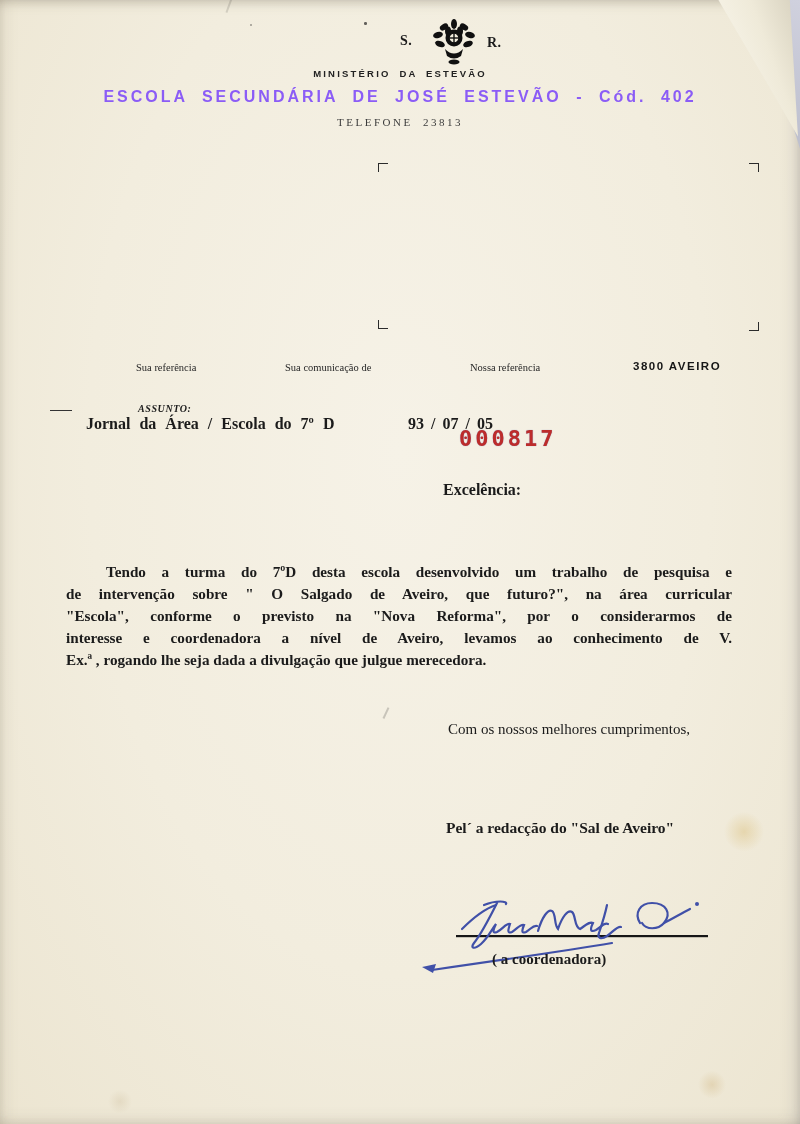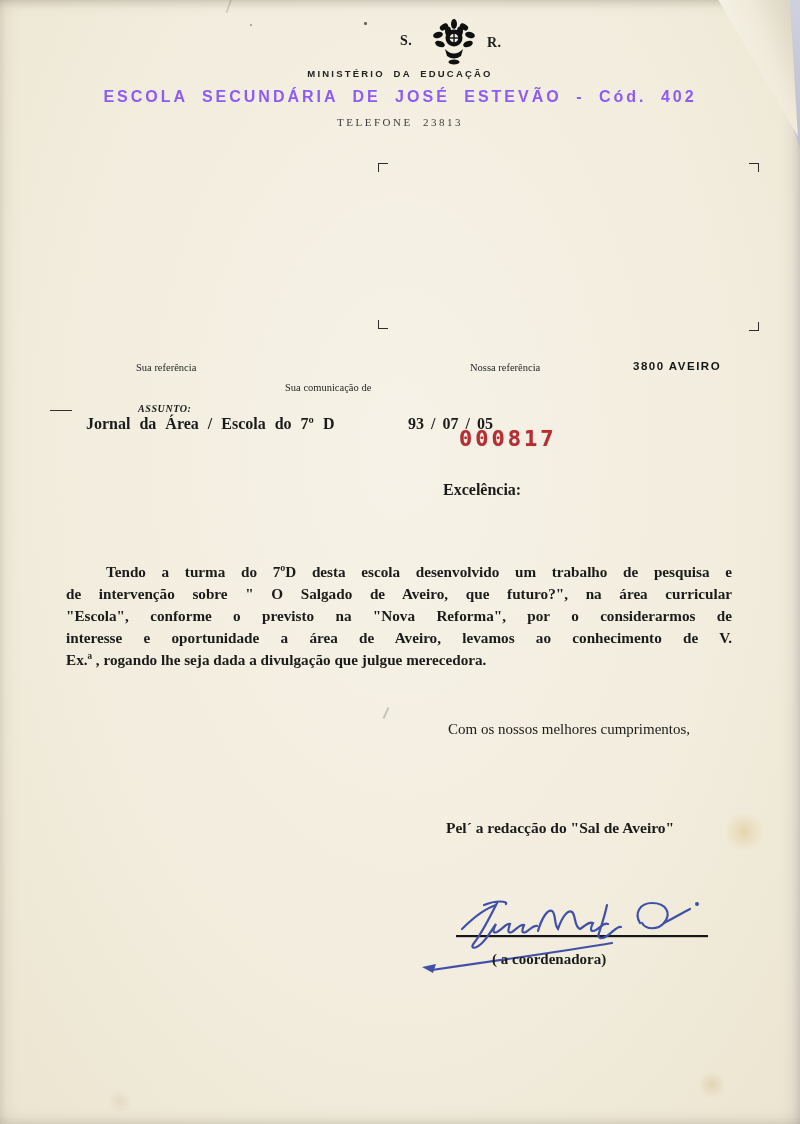--- a/index.html
+++ b/index.html
@@ -32,21 +32,21 @@
 
   
   .corner{width:9px;height:8px;border:0 solid #2b2b2b;}
   .c-tl{left:378px;top:163px;border-top-width:1.5px;border-left-width:1.5px;}
   .c-tr{left:749px;top:163px;border-top-width:1.5px;border-right-width:1.5px;}
   .c-bl{left:378px;top:320px;border-bottom-width:1.5px;border-left-width:1.5px;}
   .c-br{left:749px;top:322px;border-bottom-width:1.5px;border-right-width:1.5px;}
 
   
   .ref-label{top:362px;font-size:10.5px;color:#262626;}
-  .ref-1{left:136px;} .ref-2{left:285px;margin-top:20px;} .ref-3{left:470px;}
+  .ref-1{left:136px;} .ref-2{left:285px;} .ref-3{left:470px;}
   .ref-city{left:633px;top:360px;font-weight:bold;font-size:11.5px;letter-spacing:1.5px;color:#161616;}
 
   
   .margin-dash{left:50px;top:410px;width:22px;border-top:1.6px solid #333;}
   .subject-label{left:138px;top:403px;font-weight:bold;font-size:10px;letter-spacing:.6px;font-style:italic;}
   .subject-text{left:86px;top:415px;font-weight:bold;font-size:16px;word-spacing:5px;}
   .subject-date{left:408px;top:415px;font-weight:bold;font-size:16px;word-spacing:3px;font-family:Liberation Serif, serif;}
 
   .stamp{left:459px;top:426px;font-weight:bold;font-size:22px;letter-spacing:3px;
     color:#b91c1c;opacity:.92;text-shadow:0 0 1px rgba(61,87,171,.65);}
@@ -110,21 +110,21 @@
     </g>
     <circle cx="26" cy="20" r="5" fill="#f2edde"></circle>
     <g stroke="#101010" stroke-width="1.4" fill="none">
       <circle cx="26" cy="20" r="5"></circle>
       <line x1="21" y1="20" x2="31" y2="20"></line>
       <line x1="26" y1="15" x2="26" y2="25"></line>
     </g>
   </svg>
 </div>
 <div class="abs initial" style="left:487px;top:35px;">R.</div>
-<div class="abs sans ministry">MINISTÉRIO DA EDUCAÇÃO</div>
+<div class="abs sans ministry">MINISTÉRIO DA ESTEVÃO</div>
 <div class="abs sans school">ESCOLA SECUNDÁRIA DE JOSÉ ESTEVÃO - Cód. 402</div>
 <div class="abs sans phone">TELEFONE 23813</div>
 
 <div class="abs corner c-tl"></div>
 <div class="abs corner c-tr"></div>
 <div class="abs corner c-bl"></div>
 <div class="abs corner c-br"></div>
 
 <div class="abs ref-label ref-1">Sua referência</div>
 <div class="abs ref-label ref-2">Sua comunicação de</div>
@@ -137,21 +137,21 @@
 <div class="abs subject-date">93 / 07 / 05</div>
 
 <div class="abs mono stamp">000817</div>
 
 <div class="abs salutation">Excelência:</div>
 
 <div class="abs body-par">
   <div class="body-line first">Tendo a turma do 7ºD desta escola desenvolvido um trabalho de pesquisa e</div>
   <div class="body-line">de intervenção sobre " O Salgado de Aveiro, que futuro?", na área curricular</div>
   <div class="body-line">"Escola", conforme o previsto na "Nova Reforma", por o considerarmos de</div>
-  <div class="body-line">interesse e oportunidade a área de Aveiro, levamos ao conhecimento de V.</div>
+  <div class="body-line">interesse e coordenadora a nível de Aveiro, levamos ao conhecimento de V.</div>
   <div class="body-line last">Ex.ª , rogando lhe seja dada a divulgação que julgue merecedora.</div>
 </div>
 
 <div class="abs closing">Com os nossos melhores cumprimentos,</div>
 <div class="abs signoff">Pel´ a redacção do "Sal de Aveiro"</div>
 
 <div class="abs sig-wrap">
   <svg width="324" height="92" viewBox="0 0 324 92">
 
     <rect x="56" y="42" width="252" height="2.2" fill="#161616"></rect>

